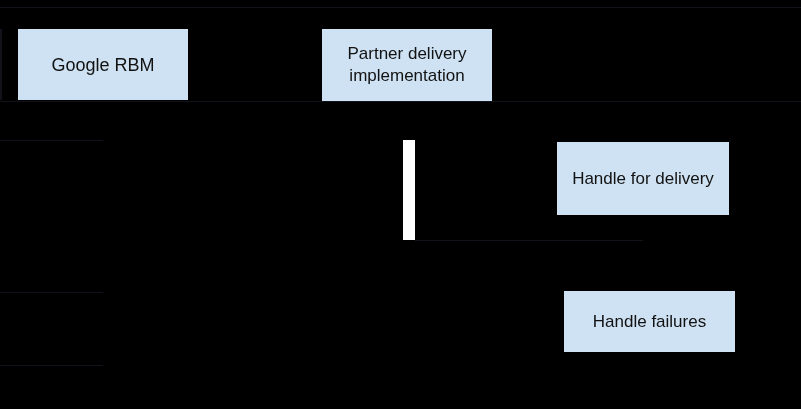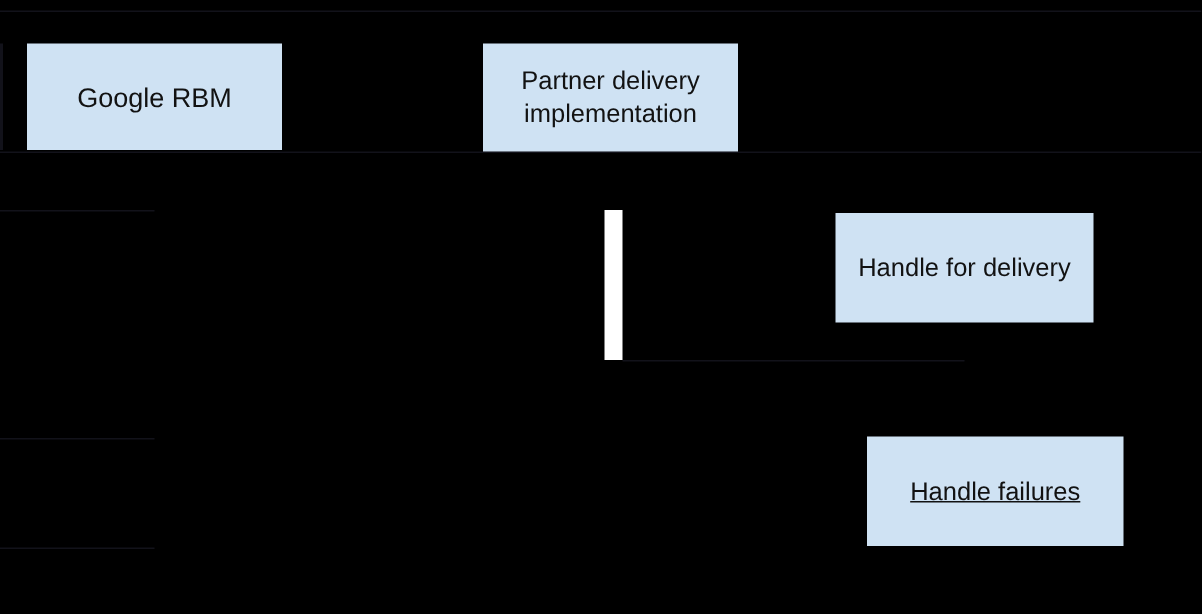--- a/index.html
+++ b/index.html
@@ -27,21 +27,21 @@
     justify-content: center;
     text-align: center;
     font-size: 17px;
     line-height: 22px;
     box-sizing: border-box;
     padding: 2px 6px;
   }
   #node-google-rbm   { left: 18px;  top: 29px;  width: 170px; height: 71px; font-size: 18px; }
   #node-partner      { left: 322px; top: 29px;  width: 170px; height: 72px; }
   #node-queue        { left: 557px; top: 142px; width: 172px; height: 73px; }
-  #node-failures     { left: 578px; top: 291px; width: 171px; height: 73px; text-decoration: underline; }
+  #node-failures     { left: 564px; top: 291px; width: 171px; height: 61px; }
 
   .activation-bar {
     position: absolute;
     left: 403px;
     top: 140px;
     width: 12px;
     height: 100px;
     background: var(--bar, #fff);
   }
 

